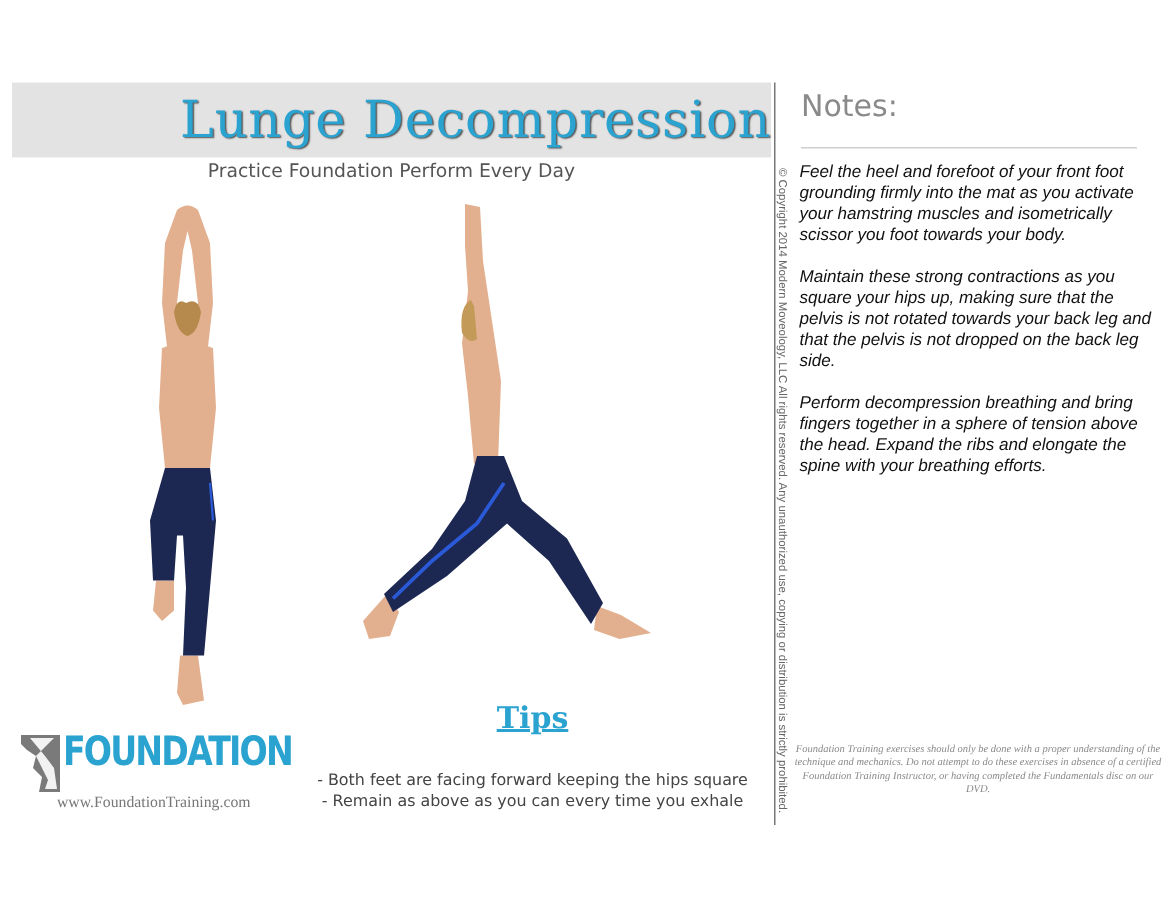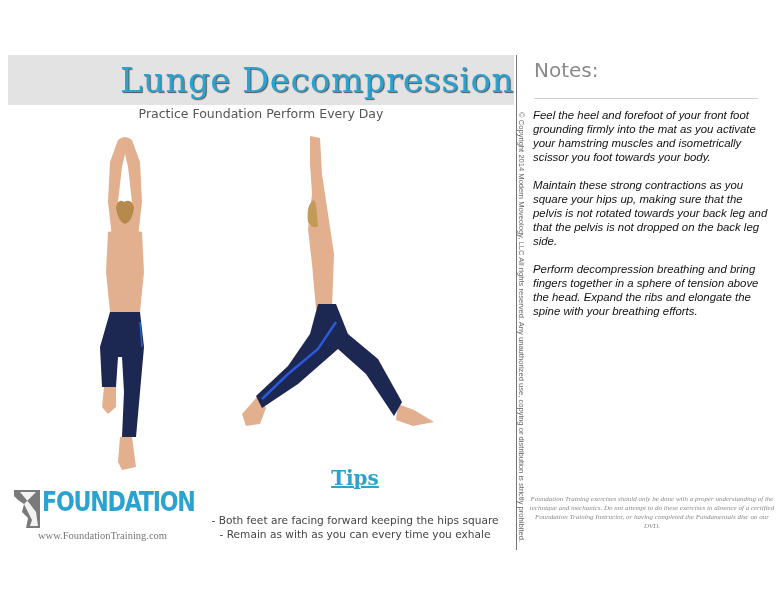--- a/index.html
+++ b/index.html
@@ -67,21 +67,21 @@
   <path d="M76 66 Q68 70 70 88 Q75 96 80 92 L78 70 Z" fill="#c49a58"></path>
   <g fill="#1c2752">
     <path d="M80 170 L98 170 L110 200 L140 225 L164 268 L156 282 L128 240 L100 215 L60 250 L24 274 L18 262 L50 232 L72 200 Z"></path>
   </g>
   <path d="M98 188 L80 215 L50 240 L24 265" stroke="#2a5ad8" stroke-width="2.5" fill="none"></path>
 </svg>
 
 <div class="tips-title">Tips</div>
 <div class="tips">
   <div>- Both feet are facing forward keeping the hips square</div>
-  <div>- Remain as with as you can every time you exhale</div>
+  <div>- Remain as above as you can every time you exhale</div>
 </div>
 
 <div class="logo">
   <svg style="position:absolute;left:0;top:0;" width="28" height="40" viewBox="0 0 28 40">
     <path d="M0 0 L26 0 L26 38 L12 38 L14 28 L8 22 L10 14 L4 10 L0 6 Z" fill="#7a7a7a"></path>
     <path d="M6 2 L22 2 L10 14 L14 22 L18 30 L16 36 L24 36 L22 22 L16 14 Z" fill="#fff" opacity="0.9"></path>
   </svg>
   <div class="logo-word1">FOUNDATION</div>
   <div class="logo-url">www.FoundationTraining.com</div>
 </div>

